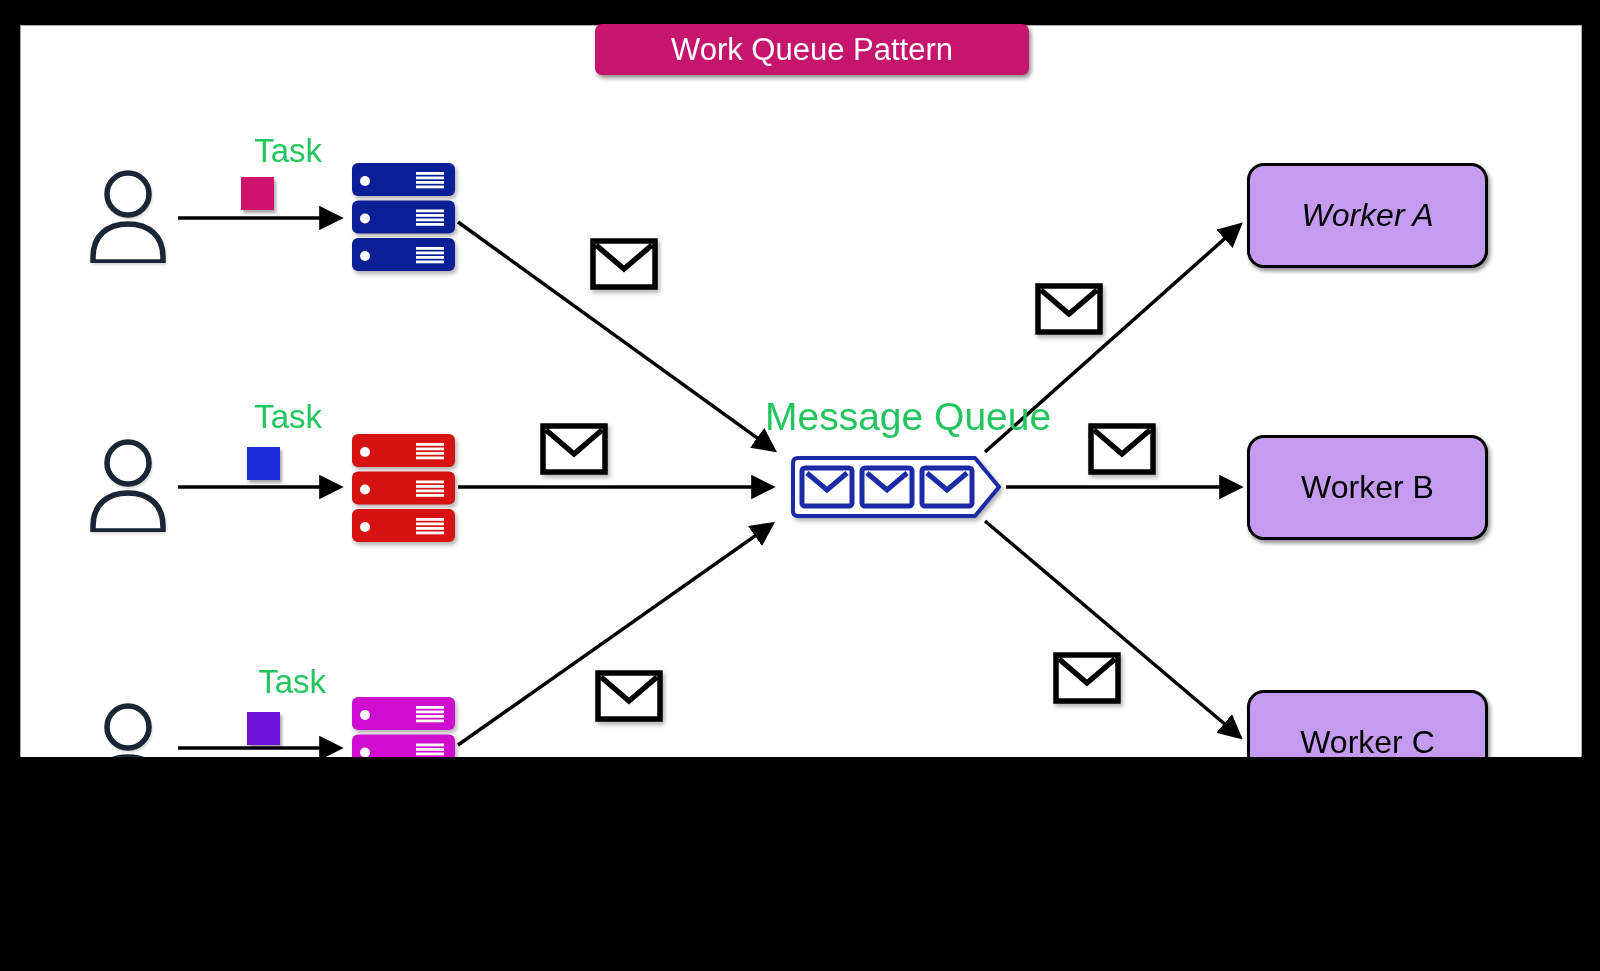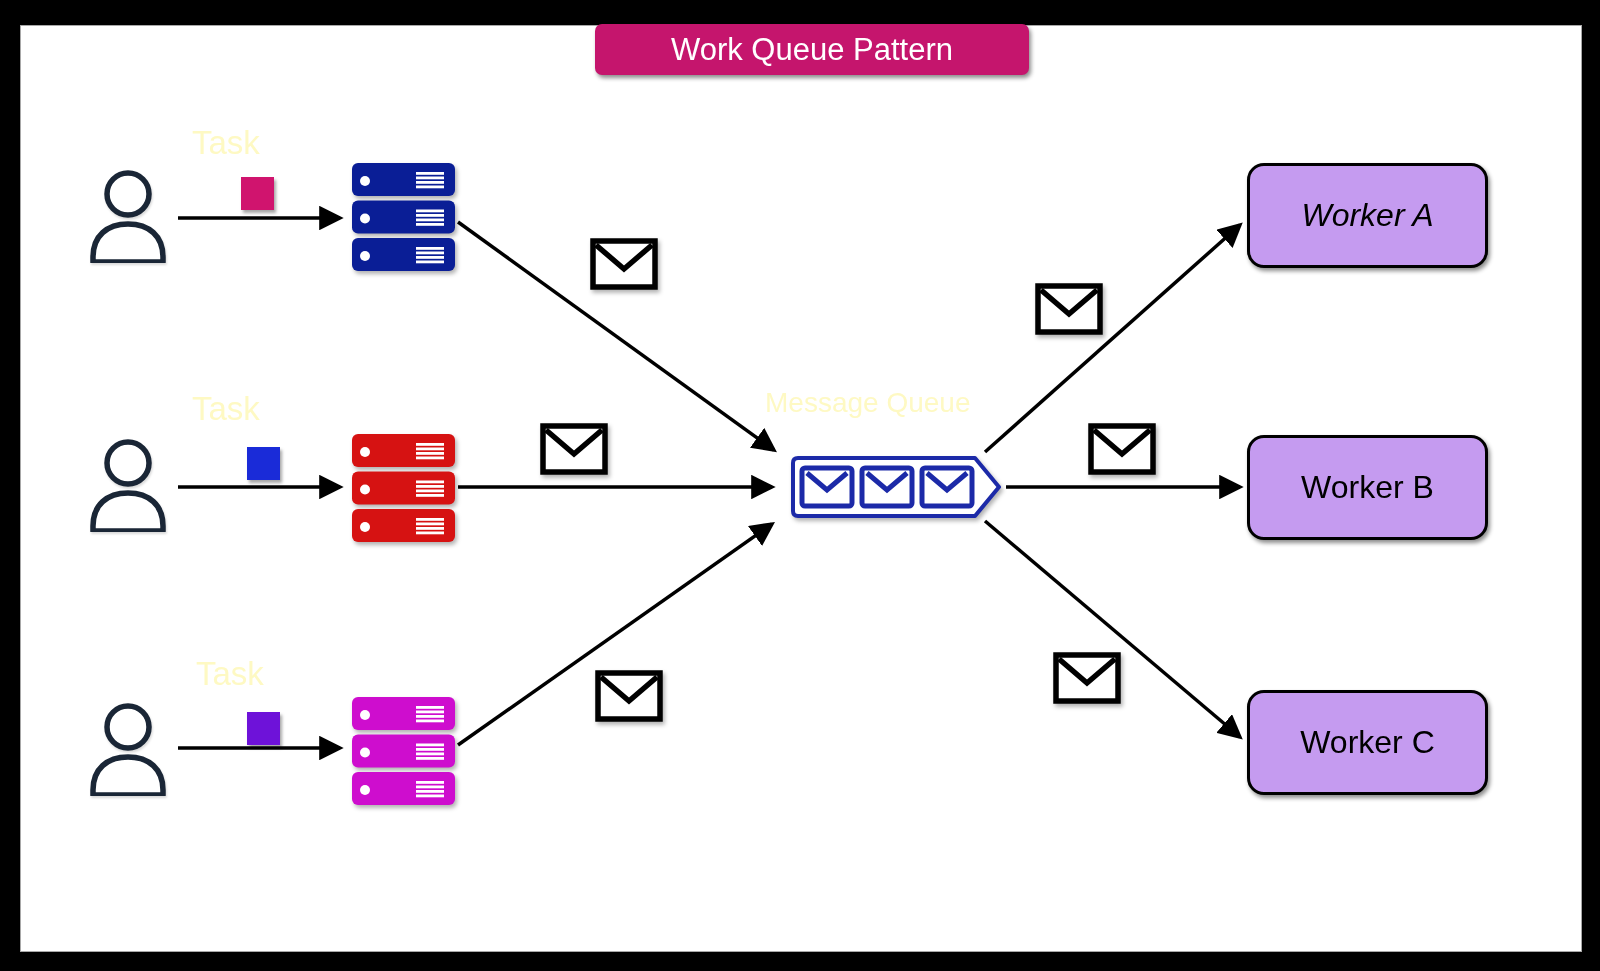--- a/index.html
+++ b/index.html
@@ -1,31 +1,31 @@
 <!DOCTYPE html>
 <html><head>
 <meta charset="utf-8">
 <style>
   html,body{margin:0;padding:0;background:#000;}
-  .stage{position:relative;width:1600px;height:971px;background:#000;overflow:hidden;
+  .stage{position:relative;width:1600px;height:757px;background:#000;overflow:hidden;
          font-family:"Liberation Sans",sans-serif;}
   .panel{position:absolute;left:20px;top:25px;width:1562px;height:927px;background:#fff;
          border:1px solid #a8a8a8;box-sizing:border-box;}
 
   
   .banner{position:absolute;left:595px;top:24px;width:434px;height:51px;border-radius:7px;
           display:flex;align-items:center;justify-content:center;color:#fff;font-size:31px;
           box-shadow:2px 3px 4px rgba(0,0,0,.45);}
 
   
-  .lbl{position:absolute;color:#fef9c3;font-size:33px;text-align:left;white-space:nowrap;}
+  .lbl{position:absolute;color:#22c55e;font-size:33px;text-align:right;white-space:nowrap;margin-top:8px;}
   .task1{left:192px;top:124px;width:130px;}
   .task2{left:192px;top:390px;width:130px;}
   .task3{left:196px;top:655px;width:130px;}
-  .qlabel{left:765px;top:387px;width:260px;font-size:28px;}
+  .qlabel{left:765px;top:387px;width:260px;font-size:39px;}
 
   
   .sq{position:absolute;width:33px;height:33px;box-shadow:2px 3px 3px rgba(0,0,0,.35);}
   .sq1{left:241px;top:177px;}
   .sq2{left:247px;top:447px;}
   .sq3{left:247px;top:712px;}
 
   
   .person{position:absolute;width:84px;height:96px;filter:drop-shadow(1px 2px 1px rgba(0,0,0,.15));}
   .pe1{left:86px;top:167px;}

